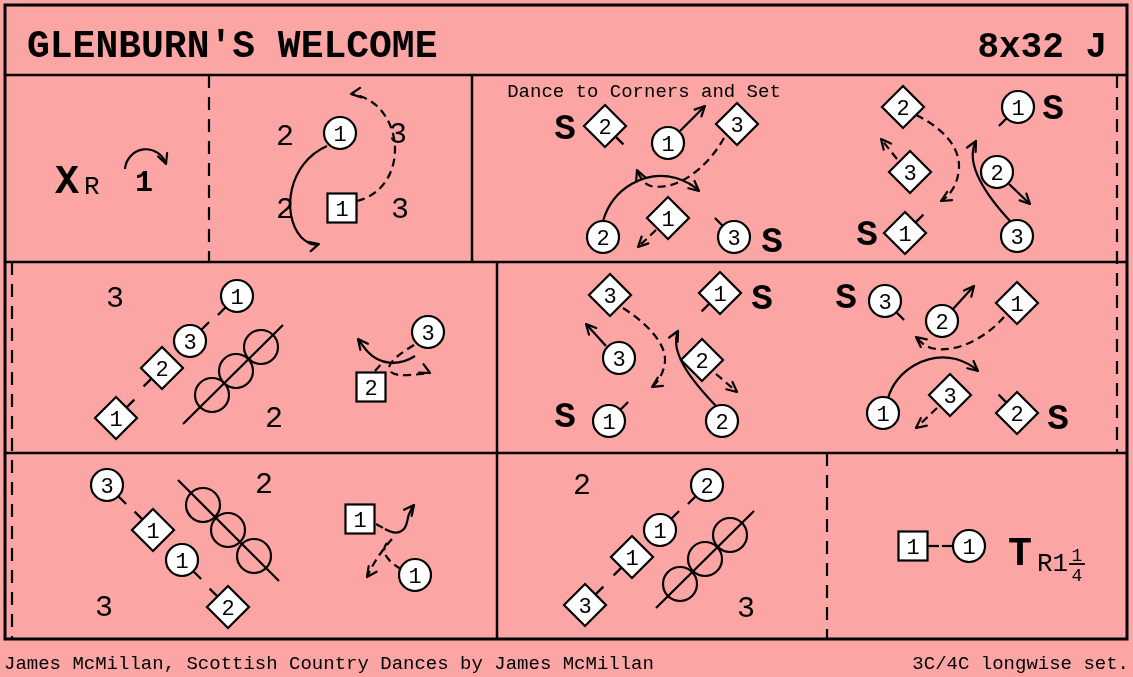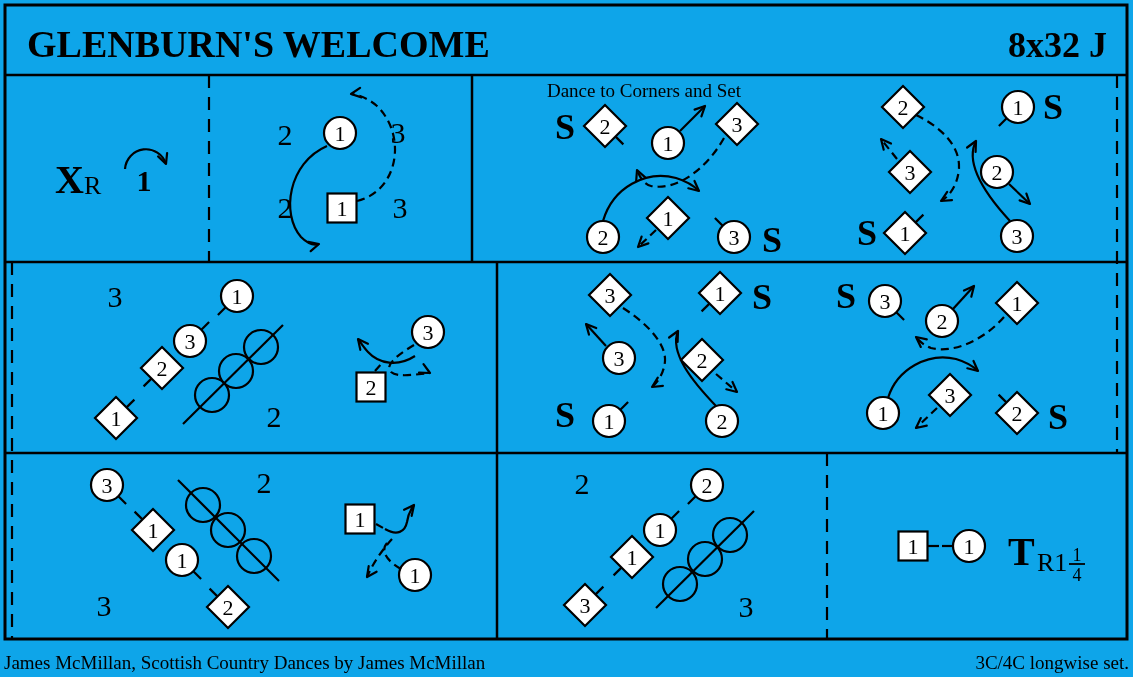--- a/index.html
+++ b/index.html
@@ -1,17 +1,17 @@
 <!DOCTYPE html>
 <html><head>
 <meta charset="utf-8">
 <style>
   html,body{margin:0;padding:0;background:#fff;}
-  .page{position:relative;width:1133px;height:677px;background:#0ea5e9;
-        font-family:Liberation Serif, serif;}
+  .page{position:relative;width:1133px;height:677px;background:#fca5a5;
+        font-family:Liberation Mono, monospace;}
   svg{position:absolute;left:0;top:0;}
   text{fill:#000;}
 </style>
 </head>
 <body>
 
 <div class="page">
   <svg width="1133" height="677" viewBox="0 0 1133 677">
 
     <rect x="5" y="5" width="1122" height="634" fill="none" stroke="#000" stroke-width="3"></rect>

